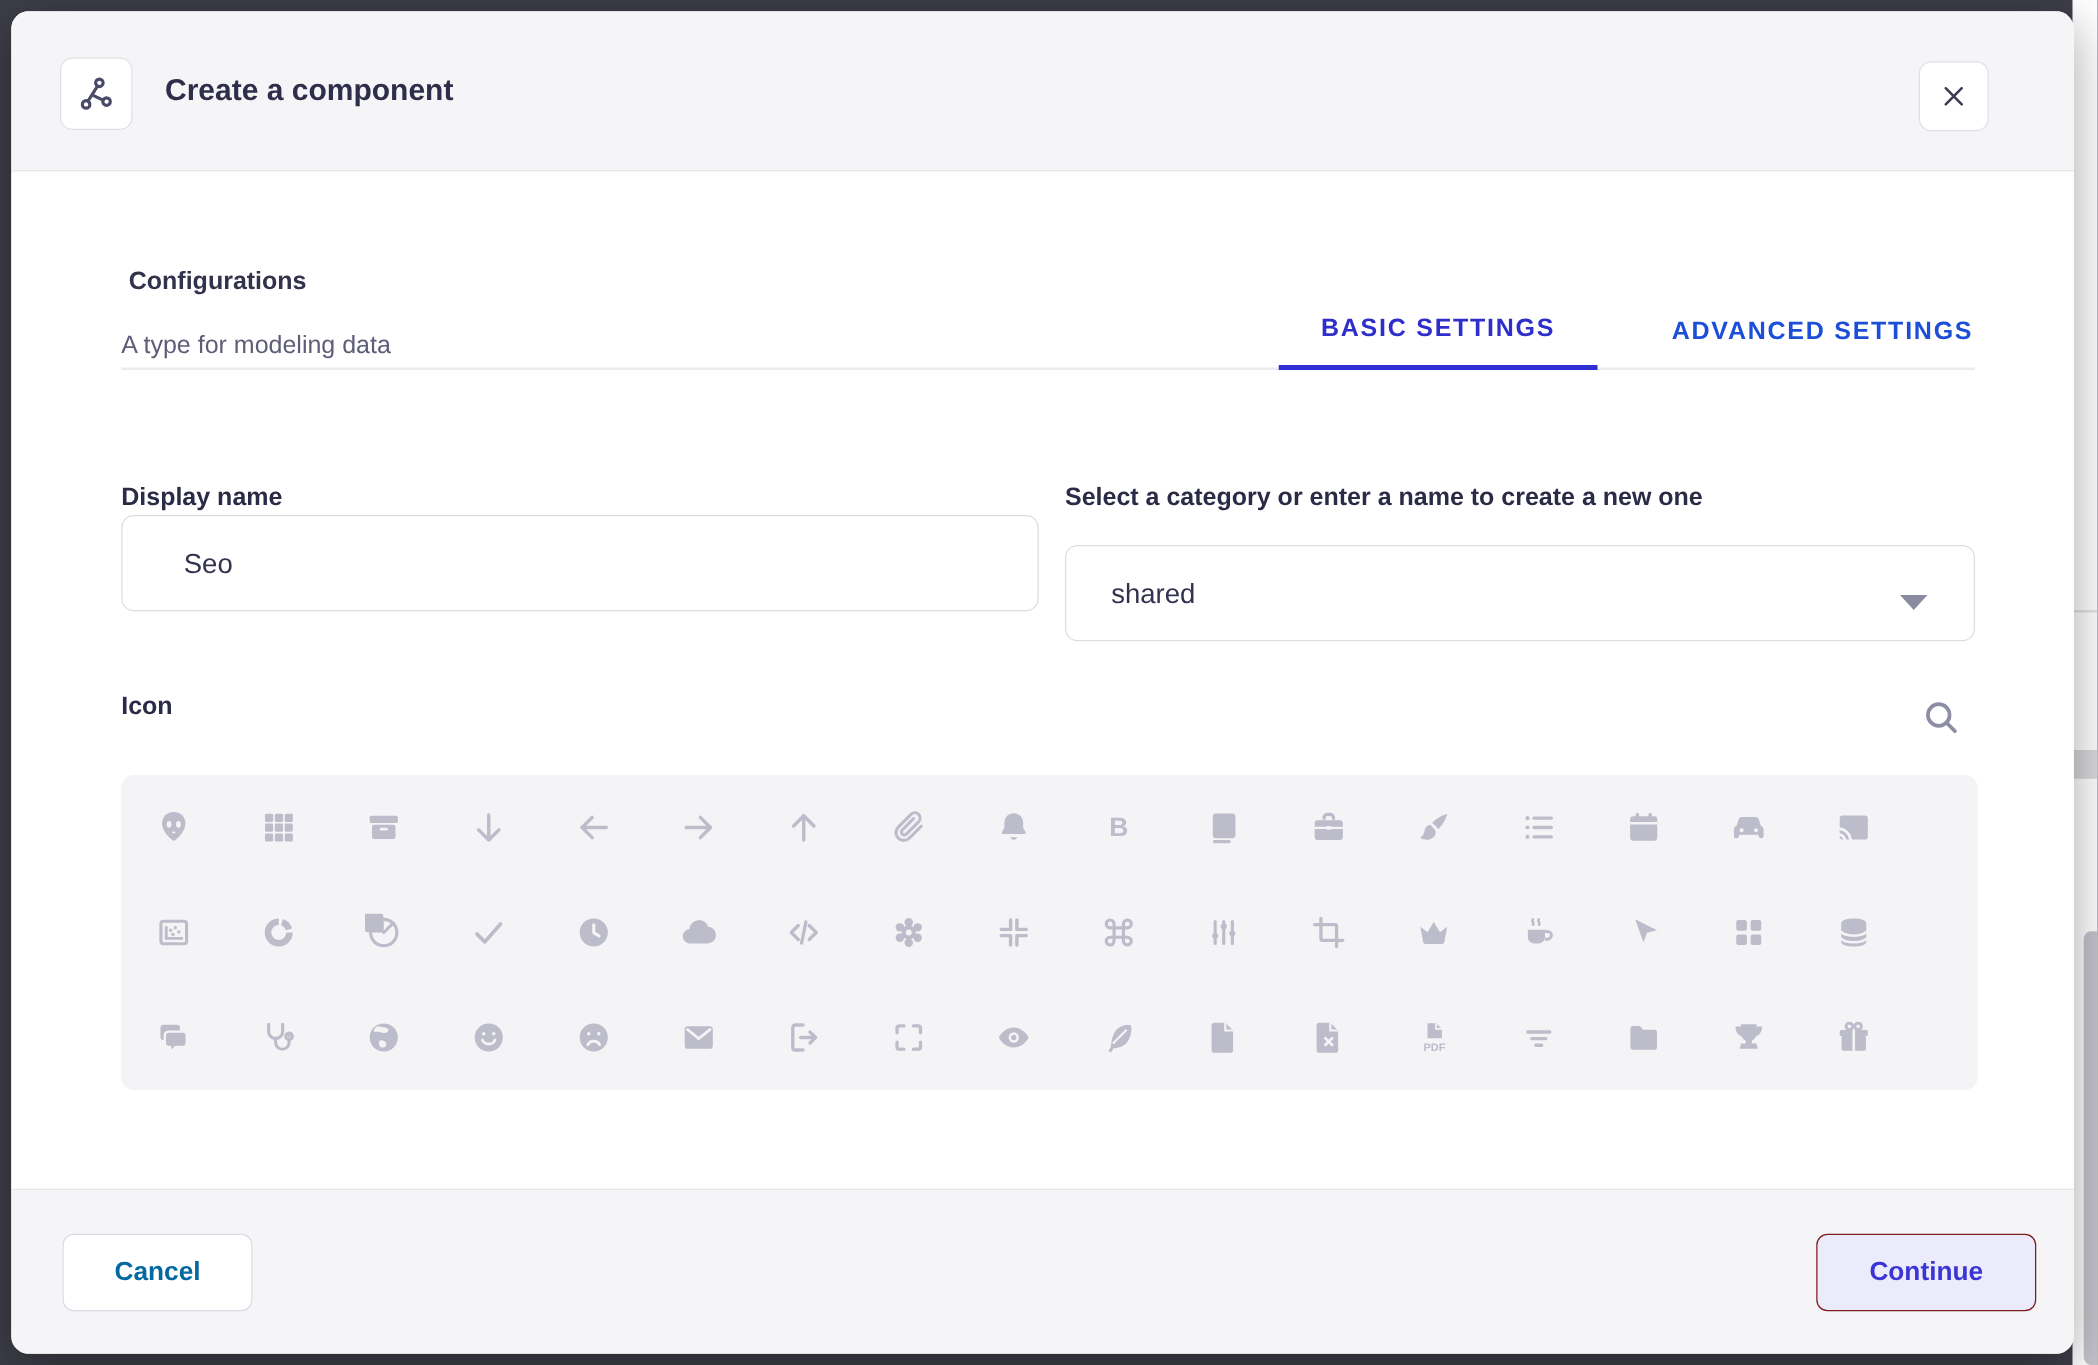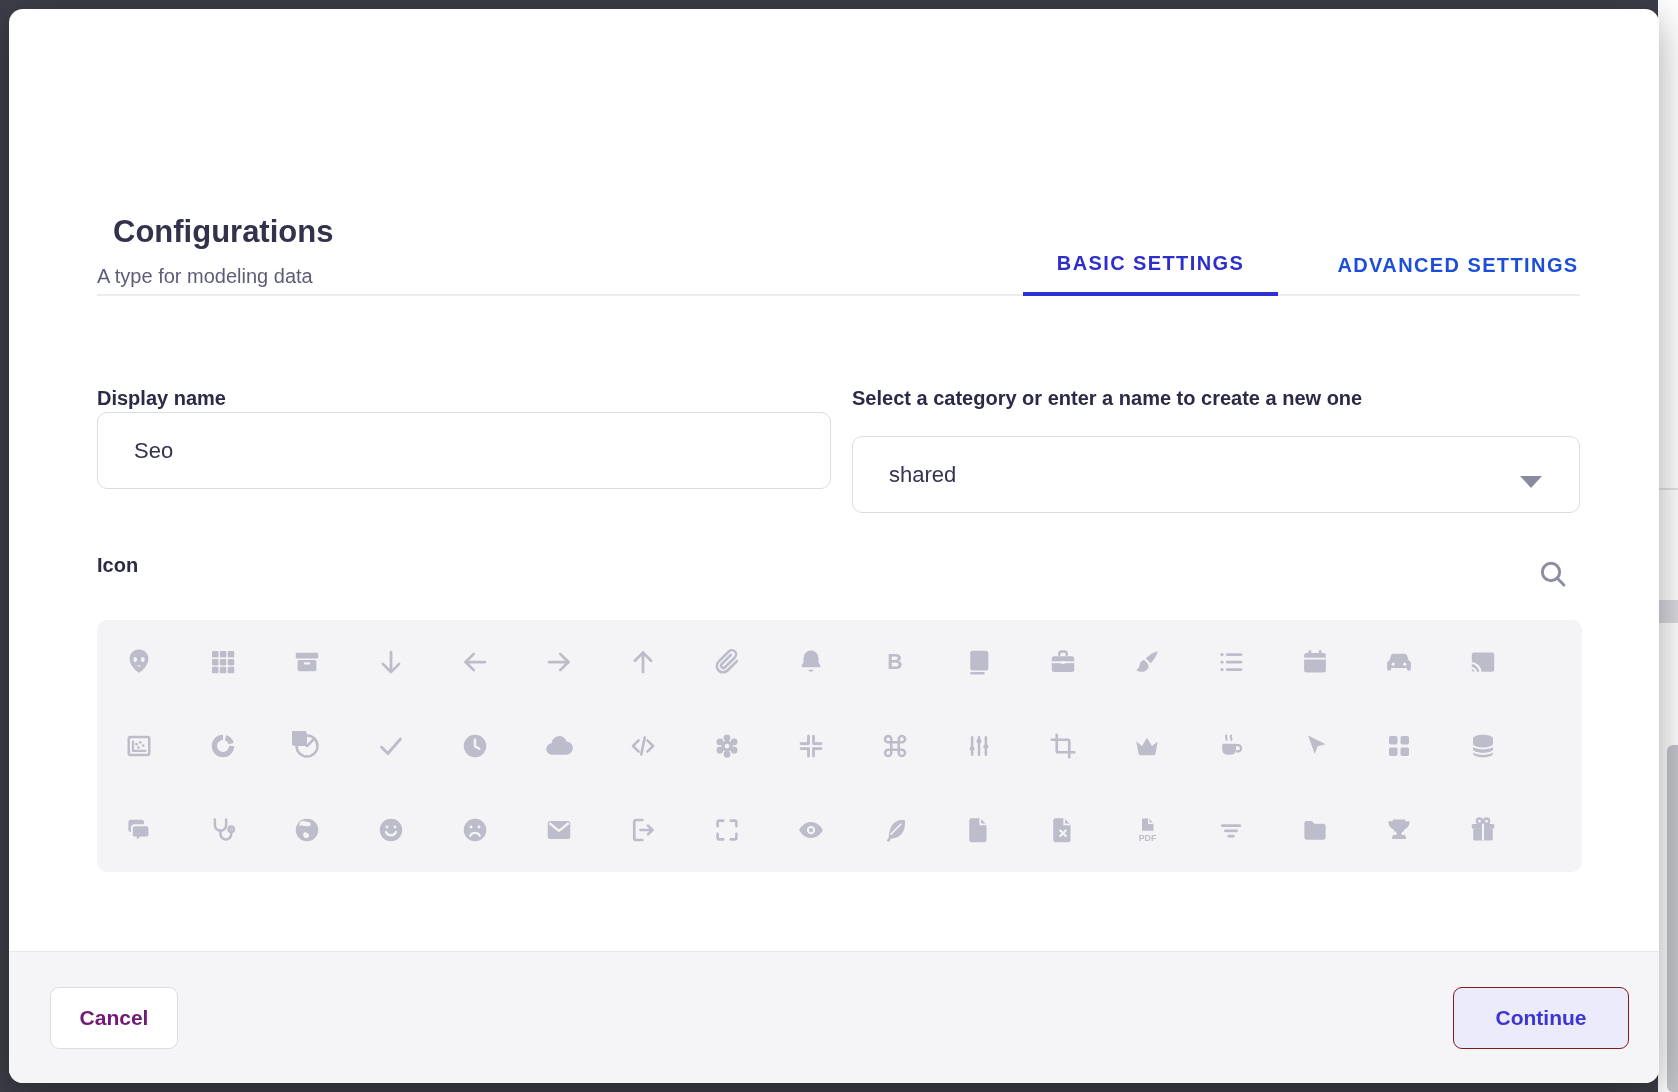--- a/index.html
+++ b/index.html
@@ -21,67 +21,84 @@
                     border:1px solid #dfdfe6; border-radius:10px; display:flex; align-items:center; justify-content:center;
                     color:#4a4a68; }
   .modal-title { position:absolute; left:123px; top:0; height:128px; display:flex; align-items:center;
                  font-size:24px; font-weight:700; color:#2e2e4b; }
   .close-btn { position:absolute; right:68px; top:40px; width:56px; height:56px; background:#ffffff;
                border:1px solid #dfdfe6; border-radius:10px; display:flex; align-items:center; justify-content:center;
                color:#3a3a52; cursor:pointer; }
 
   .content { position:absolute; left:0; top:129px; width:100%; bottom:132px; background:#ffffff; }
 
-  .section-heading { position:absolute; left:104px; top:76px; font-size:31px; font-weight:700; color:#32324d; }
+  .section-heading { position:absolute; left:94px; top:76px; font-size:20px; font-weight:700; color:#32324d; }
   .section-subheading { position:absolute; left:88px; top:127px; font-size:20px; color:#5d5d78; }
 
   .tab-divider { position:absolute; left:88px; top:156px; width:1483px; height:2px; background:#ebebf0; }
   .tab { position:absolute; top:96px; height:62px; display:flex; align-items:center; justify-content:center;
          font-size:20px; font-weight:600; letter-spacing:1.4px; cursor:pointer; }
   .tab-basic { left:1014px; width:255px; color:#2e2ecb; border-bottom:4px solid #2f2fd6; }
   .tab-advanced { left:1298px; width:302px; color:#1d4ed8; }
 
   .field-label { position:absolute; font-size:20px; font-weight:700; color:#2b2b47;margin-top:32px; }
   .label-display { left:88px; top:217px; }
   .label-category { left:843px; top:217px; }
 
   .input-box { position:absolute; top:274px; height:77px; background:#fff; border:1.5px solid #dcdce4;
                border-radius:10px; display:flex; align-items:center; font-size:22px; color:#33334f; }
-  .input-display { left:88px; width:734px; padding-left:36px; }
+  .input-display { left:88px; width:734px; padding-left:49px; }
   .select-category { left:843px; width:728px; padding-left:36px; cursor:pointer;margin-top:24px; }
   .select-caret { position:absolute; right:36px; top:32px; }
 
   .icon-section-label { position:absolute; left:88px; top:406px; font-size:20px; font-weight:700; color:#2b2b47;margin-top:10px; }
   .icon-search { position:absolute; left:1528px; top:420px; color:#8d8da3; cursor:pointer; }
 
   .icon-grid { position:absolute; left:88px; top:482px; width:1485px; height:252px; background:#f4f4f6;
                border-radius:10px; display:flex; flex-direction:column; }
   .icon-row { display:flex; height:84px; }
   .icon-cell { width:84px; height:84px; display:flex; align-items:center; justify-content:center;
                color:#bcbcca; cursor:pointer; }
   .icon-cell svg { display:block; }
 
   .modal-footer { position:absolute; left:0; bottom:0; width:100%; height:132px; background:#f5f5f7;
                   border-top:1px solid #e6e6eb; }
   .btn { position:absolute; top:35px; height:62px; border-radius:9px; display:flex; align-items:center;
          justify-content:center; font-size:21px; font-weight:700; cursor:pointer; }
-  .btn-cancel { left:41px; width:128px; background:#ffffff; border:1px solid #dcdce4; color:#701a75; }
+  .btn-cancel { left:41px; width:152px; background:#ffffff; border:1px solid #dcdce4; color:#0369a1; }
   .btn-continue { left:1444px; width:176px; background:#ecebfb; border:1px solid #7f1d1d; color:#3a35d4; }
 </style>
 </head>
 <body>
 
 <div class="page-strip">
   <div class="strip-divider" style="top:488px"></div>
   <div class="strip-block" style="top:600px;height:23px"></div>
   <div class="scroll-thumb" style="top:745px;height:347px"></div>
 </div>
 
 <div class="modal">
 
+  <div class="modal-header">
+    <div class="header-iconbox">
+      <svg width="30" height="30" viewBox="0 0 24 24" fill="none" stroke="currentColor" stroke-width="2" stroke-linecap="round">
+        <circle cx="14" cy="5" r="2.4"></circle>
+          <circle cx="5.5" cy="18.8" r="2.4"></circle>
+          <circle cx="18.6" cy="17" r="2.4"></circle>
+        <path d="M12.8 7.1L6.7 16.7"></path>
+          <path d="M10.3 13.2l6.1 2.9"></path>
+      </svg>
+    </div>
+    <div class="modal-title">Create a component</div>
+    <div class="close-btn">
+      <svg width="22" height="22" viewBox="0 0 24 24" fill="none" stroke="currentColor" stroke-width="2.2" stroke-linecap="round">
+        <path d="M5 5l14 14M19 5L5 19"></path>
+      </svg>
+    </div>
+  </div>
 
   <div class="content">
     <div class="section-heading">Configurations</div>
     <div class="section-subheading">A type for modeling data</div>
 
     <div class="tab-divider"></div>
     <div class="tab tab-basic">BASIC SETTINGS</div>
     <div class="tab tab-advanced">ADVANCED SETTINGS</div>
 
     <div class="field-label label-display">Display name</div>

